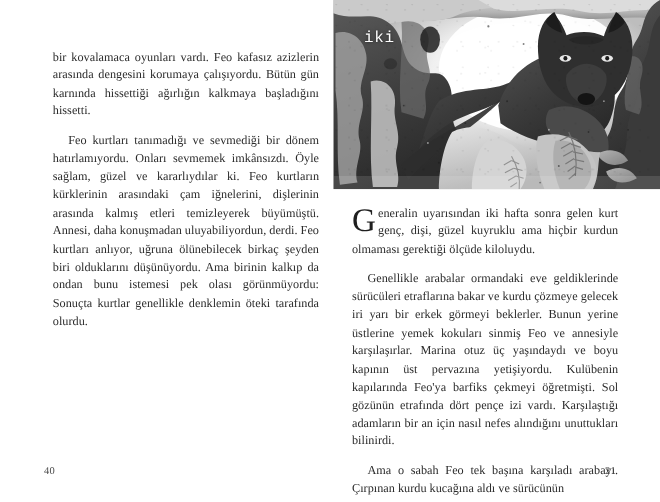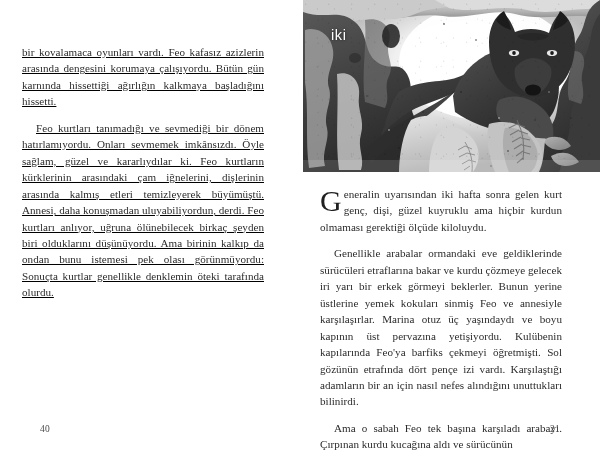--- a/index.html
+++ b/index.html
@@ -26,24 +26,23 @@
   .page {
     position: relative;
     width: 300px;
     height: 456px;
     background: #ffffff;
     box-sizing: border-box;
   }
 
   .page-left .text-column {
     position: absolute;
-    left: 22px;
+    left: 48px;
     top: 44px;
     width: 242px;
-    text-decoration: underline;
   }
 
   .bodytext {
     font-family: "Liberation Serif", serif;
     font-size: 11.1px;
     line-height: 16.45px;
     color: #2b2b2b;
     text-align: justify;
     text-justify: inter-word;
     margin: 0;
@@ -78,21 +77,21 @@
     height: 172px;
     overflow: hidden;
     background: #d8d8d8;
   }
   .chapter-image svg { display: block; width: 100%; height: 100%; }
 
   .chapter-title {
     position: absolute;
     left: 31px;
     top: 28px;
-    font-family: Liberation Sans, sans-serif;
+    font-family: Liberation Mono, monospace;
     font-size: 14.5px;
     font-weight: 400;
     color: #fdfdfd;
     letter-spacing: 0.6px;
     line-height: 1;
     text-shadow: 0 0 3px rgba(0,0,0,0.55);
     z-index: 4;
   }
 
   .page-right .text-column {

